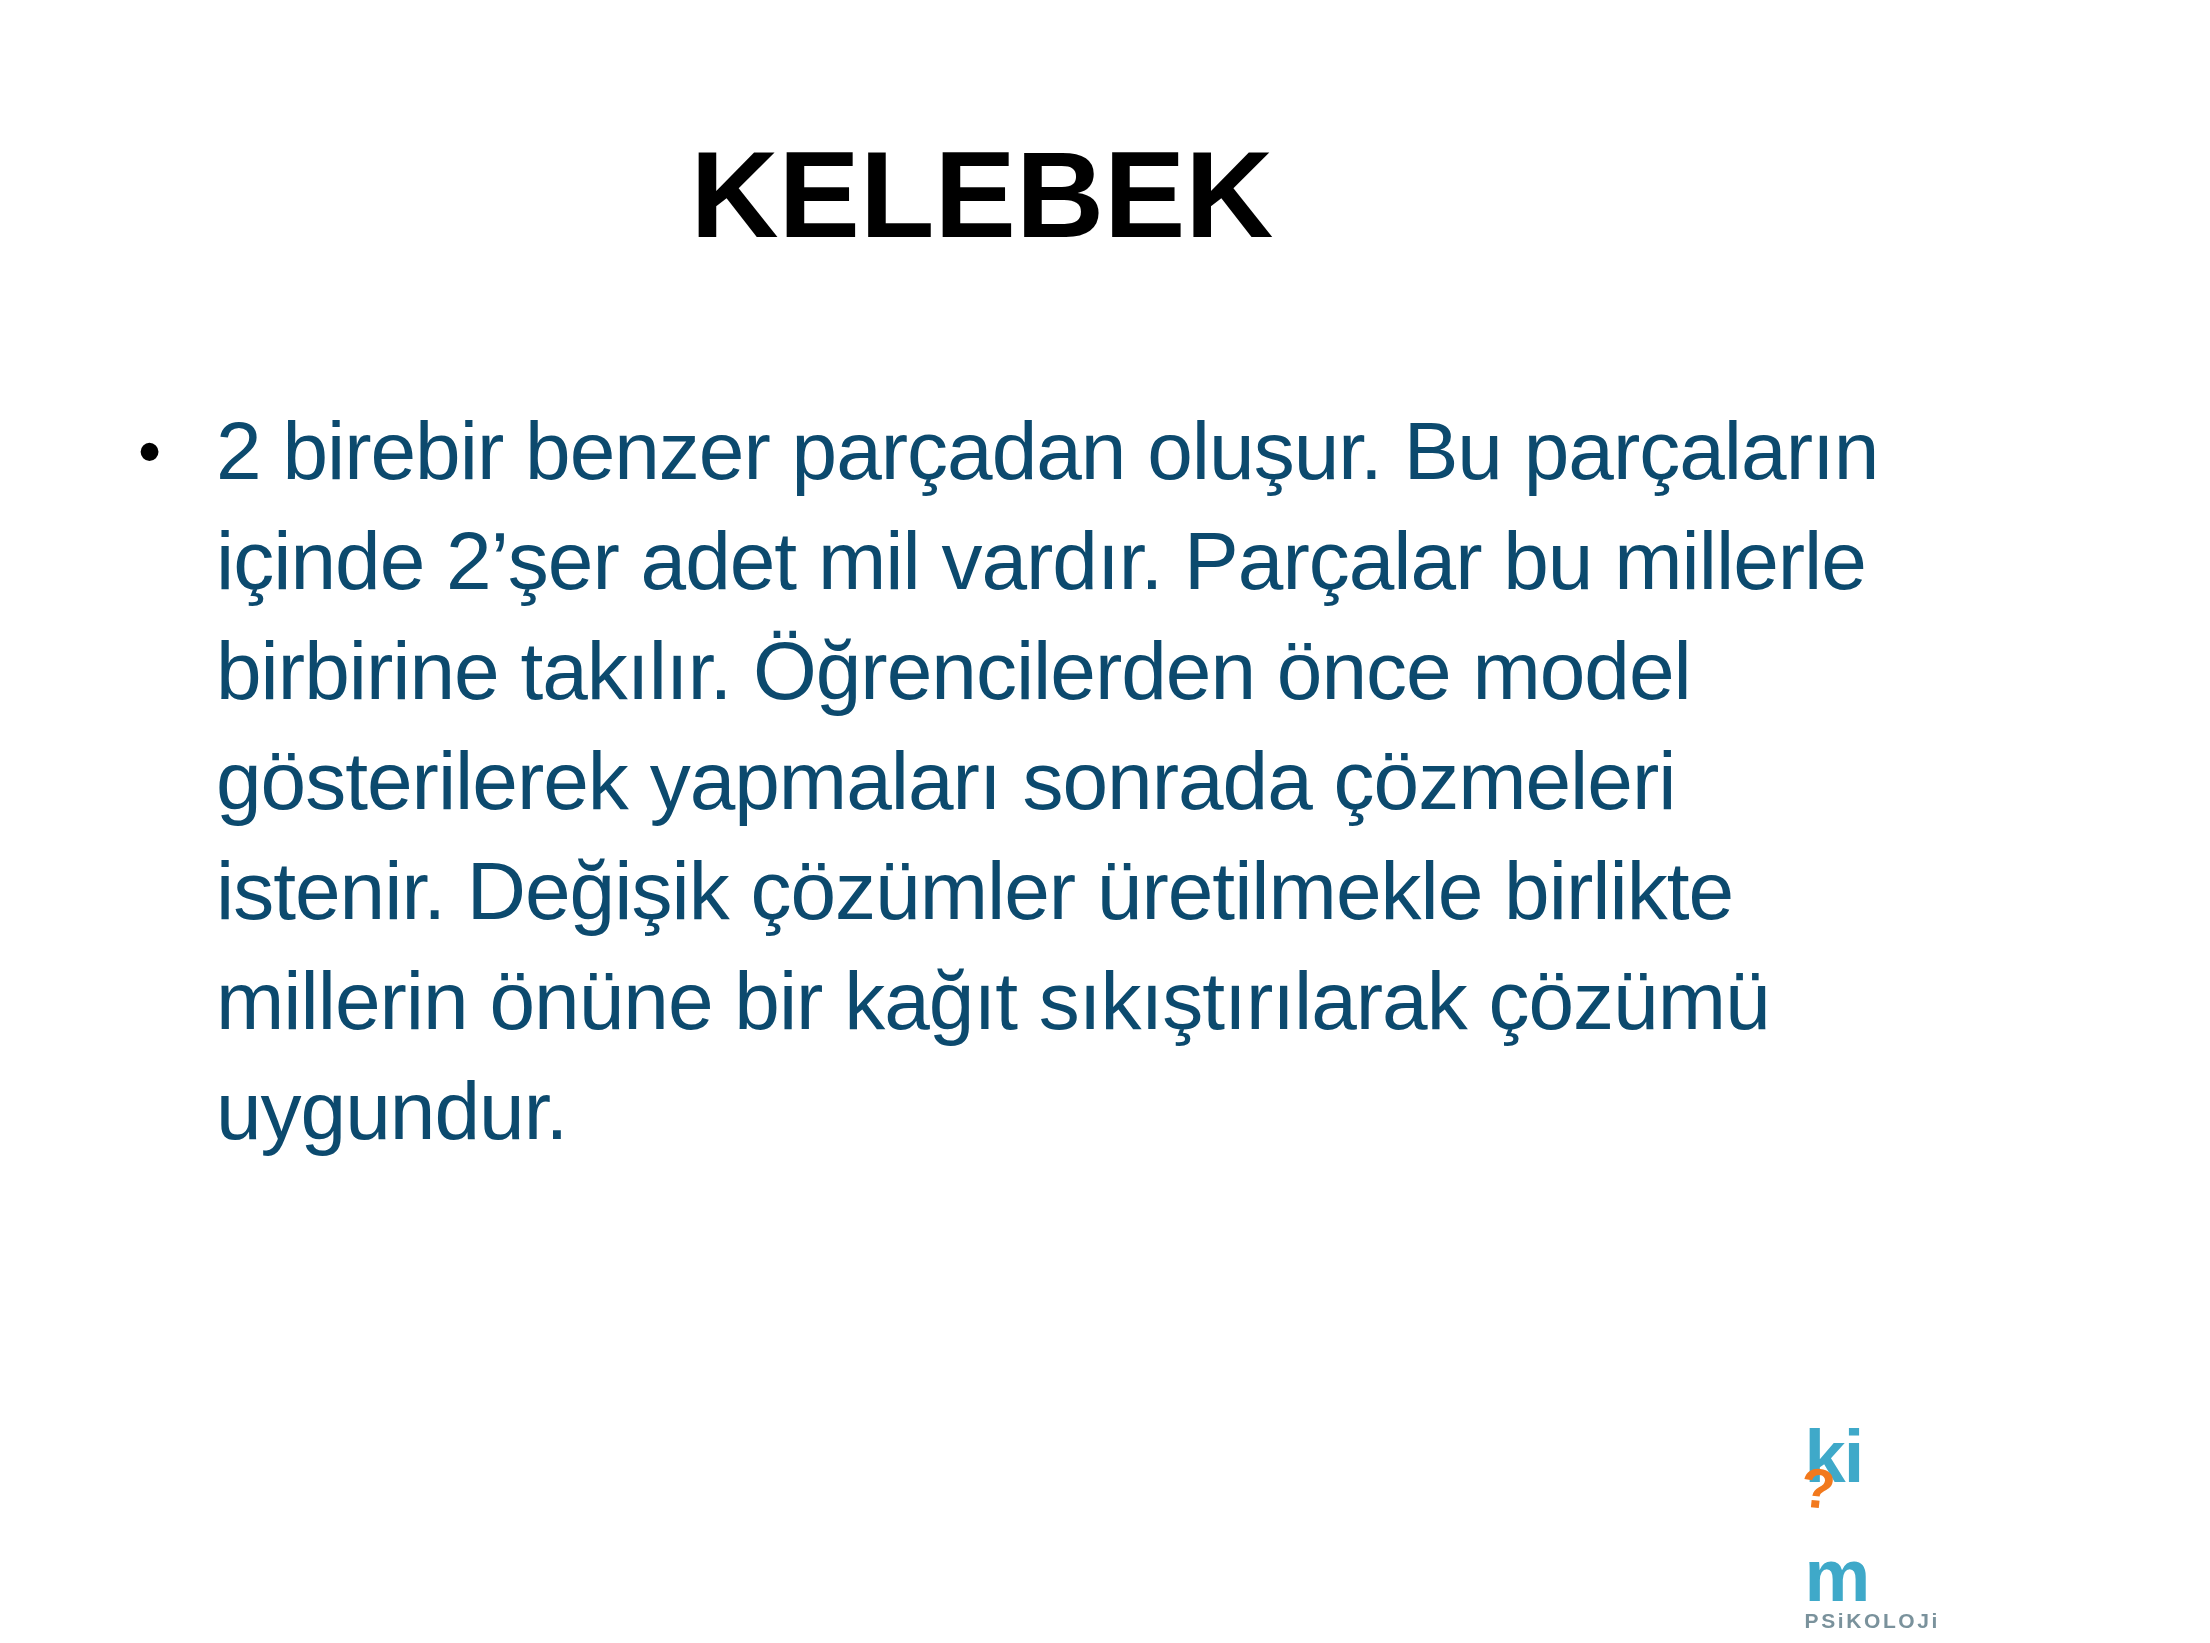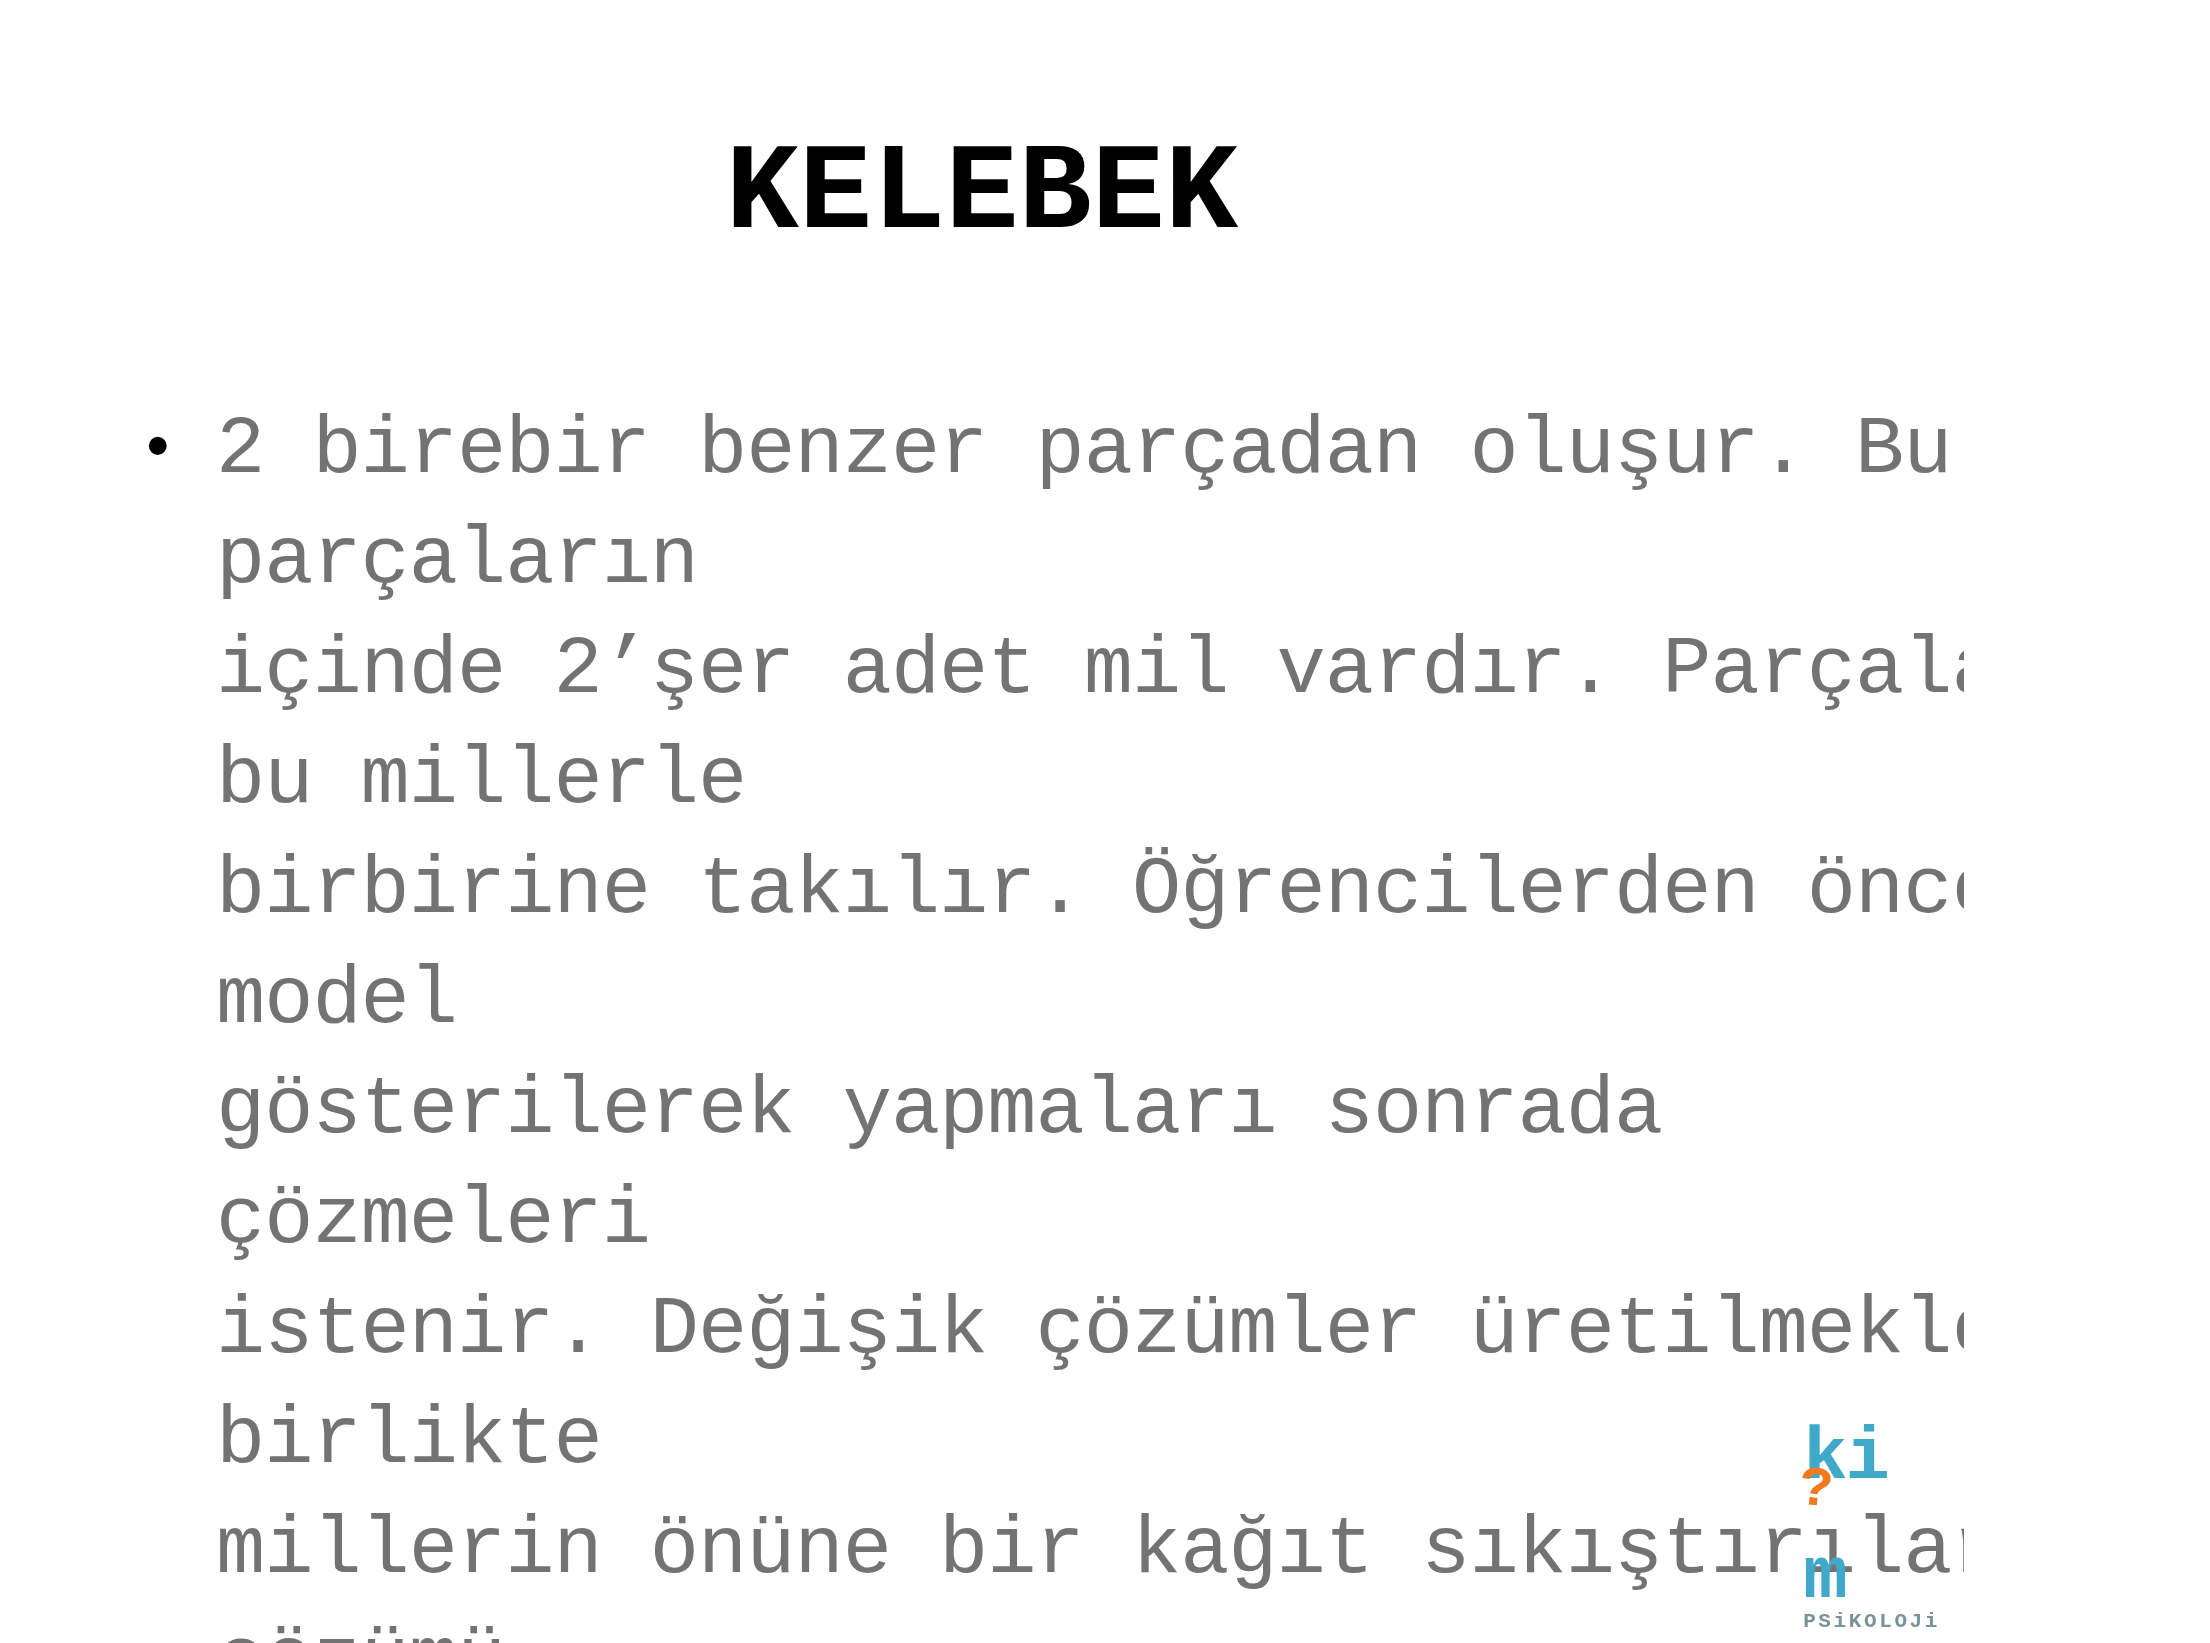--- a/index.html
+++ b/index.html
@@ -6,21 +6,21 @@
     margin: 0;
     padding: 0;
     background: #ffffff;
   }
   .slide {
     position: relative;
     width: 1964px;
     height: 1643px;
     background: #ffffff;
     overflow: hidden;
-    font-family: Liberation Mono, monospace;
+    font-family: Liberation Sans, sans-serif;
     color: #000000;
   }
   .title {
     position: absolute;
     top: 128px;
     left: 0;
     width: 100%;
     margin: 0;
     text-align: center;
     font-size: 122px;
@@ -41,21 +41,21 @@
     font-size: 66px;
     line-height: 110px;
     color: #000000;
   }
   .bullet-text {
     flex: 1 1 auto;
     font-size: 82px;
     line-height: 110px;
     letter-spacing: -1px;
     white-space: pre-line;
-    color: #737373;
+    color: #0c4a6e;
   }
   .logo {
     position: absolute;
     right: 24px;
     bottom: 10px;
   }
   .logo-word {
     display: flex;
     align-items: flex-start;
     justify-content: flex-start;

